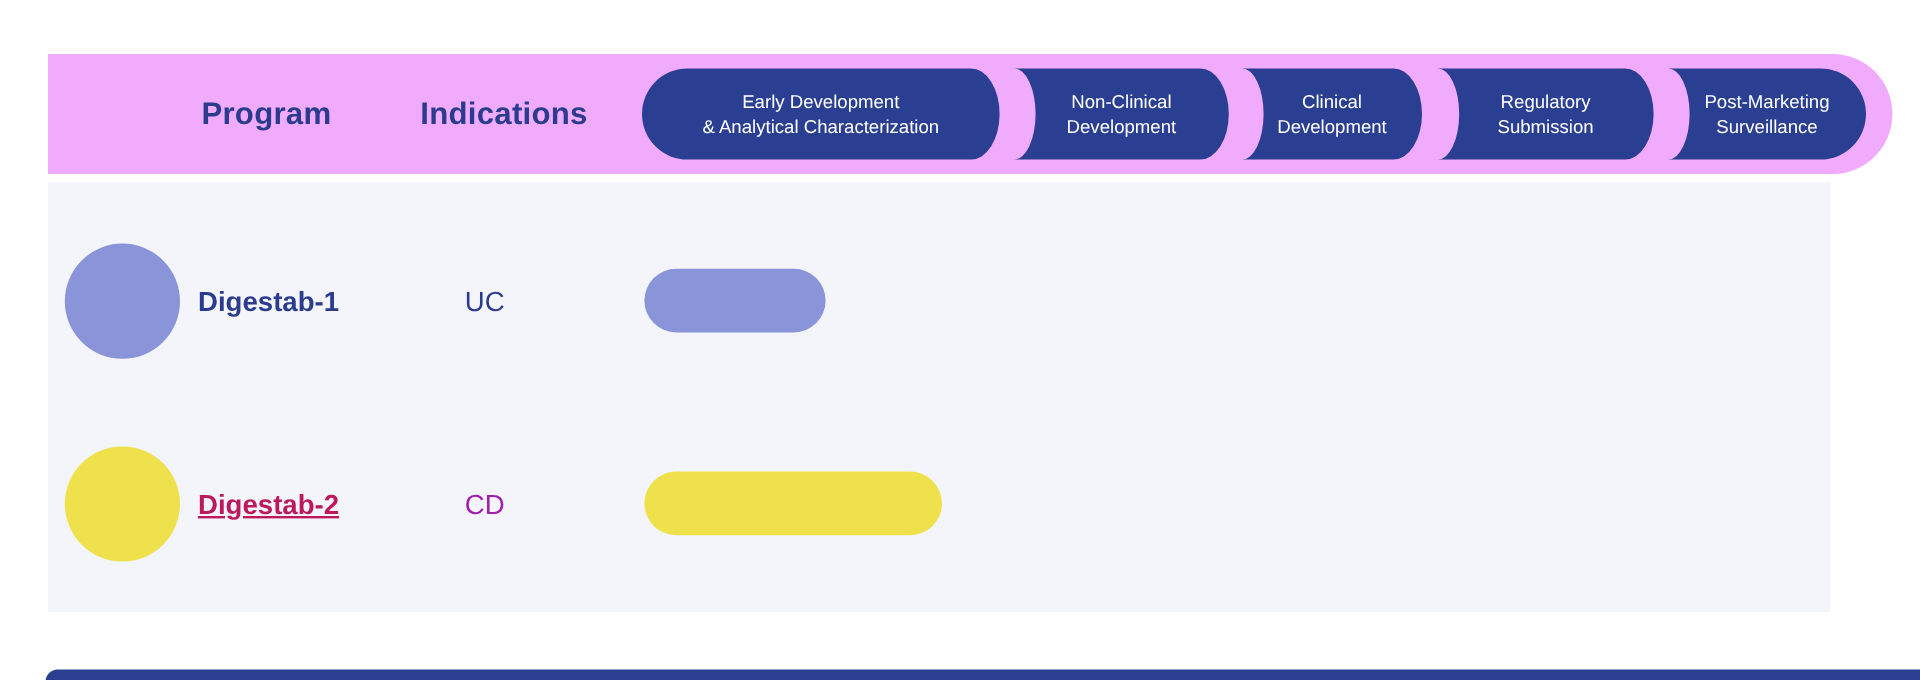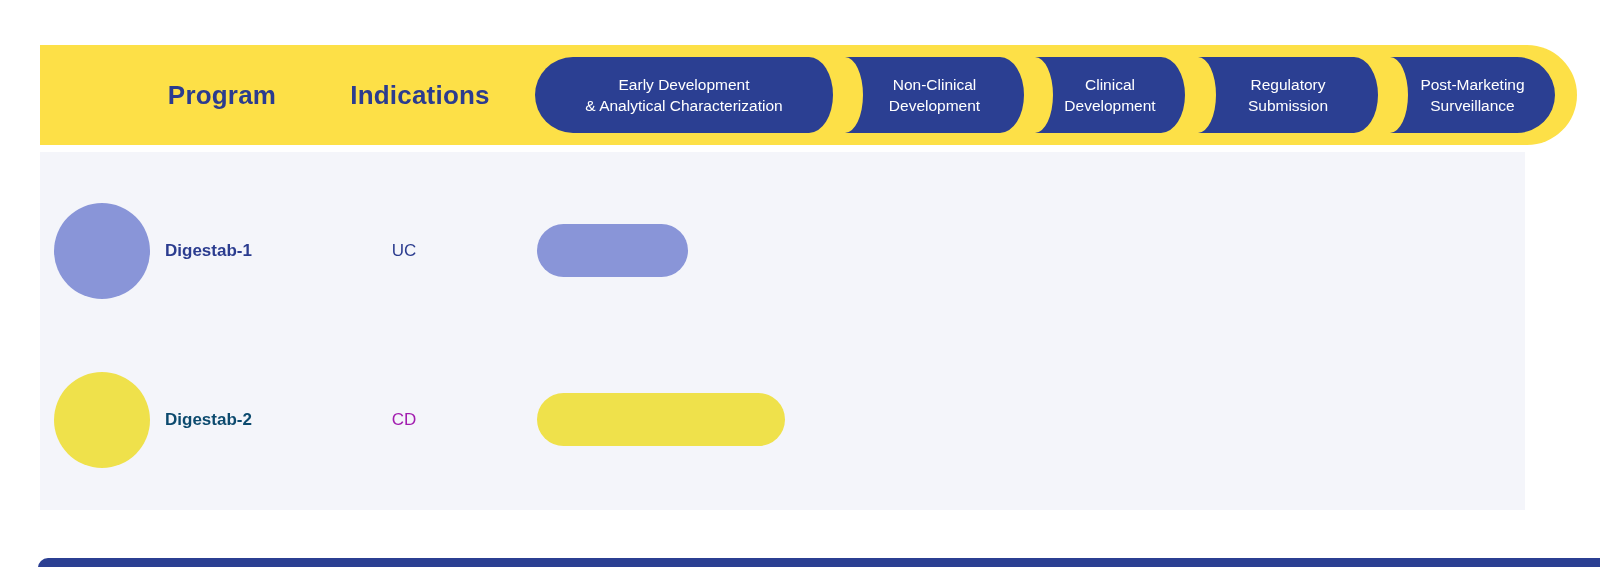--- a/index.html
+++ b/index.html
@@ -23,42 +23,42 @@
   
   .panel{
     position:absolute;left:40px;top:152px;width:1485px;height:358px;
   }
   .row{position:absolute;left:0;width:100%;height:96px;}
   .dot{
     position:absolute;left:14px;top:0;width:96px;height:96px;border-radius:50%;
   }
   .pname{
     position:absolute;left:125px;top:0;height:96px;display:flex;align-items:center;
-    font-weight:700;font-size:17px;white-space:nowrap;
+    font-weight:700;font-size:23px;white-space:nowrap;
   }
   .ind{
     position:absolute;left:304px;top:0;width:120px;height:96px;
     display:flex;align-items:center;justify-content:center;
-    font-weight:500;font-size:17px;
+    font-weight:500;font-size:23px;
   }
   .bar{
     position:absolute;left:497px;top:21px;height:53px;border-radius:27px;
   }
   
   .bottom-bar{
     position:absolute;left:38px;top:558px;width:1562px;height:12px;
     border-radius:10px 0 0 0;
   }
 </style>
 </head>
 <body>
 
 <div class="canvas">
 
-  <div class="band" style="background: #fde047;">
+  <div class="band" style="background: #f0abfc;">
     <span class="band-label" style="left: 182px; color: rgb(43, 60, 143);">Program</span>
     <span class="band-label" style="left: 380px; color: rgb(43, 60, 143); text-align: right;">Indications</span>
     <svg class="stage-strip" viewBox="0 0 1042 100" width="1042" height="100">
         <g>
           <path d="M 38 12 H 274 A 24 38 0 0 1 274 88 H 38 A 38 38 0 0 1 38 12 Z" fill="#2b3f92"></path>
           <text text-anchor="middle" fill="#ffffff"><tspan x="149" y="45">Early Development</tspan><tspan x="149" y="66">&amp; Analytical Characterization</tspan></text>
         </g>
         <g>
           <path d="M 310 12 H 465 A 24 38 0 0 1 465 88 H 310 A 18 38 0 0 0 310 12 Z" fill="#2b3f92"></path>
           <text text-anchor="middle" fill="#ffffff"><tspan x="399.5" y="45">Non-Clinical</tspan><tspan x="399.5" y="66">Development</tspan></text>
@@ -82,21 +82,21 @@
 
     <div class="row" style="top:51px">
       <div class="dot" style="background: rgb(137, 149, 216);"></div>
       <div class="pname" style="color: rgb(43, 60, 143);">Digestab-1</div>
       <div class="ind" style="color: rgb(43, 60, 143);">UC</div>
       <div class="bar" style="width: 151px; background: rgb(137, 149, 216);"></div>
     </div>
 
     <div class="row" style="top:220px">
       <div class="dot" style="background: rgb(239, 225, 75);"></div>
-      <div class="pname" style="color: #0c4a6e;">Digestab-2</div>
+      <div class="pname" style="color: #be185d; text-decoration: underline;">Digestab-2</div>
       <div class="ind" style="color: #a21caf;">CD</div>
       <div class="bar" style="width: 248px; background: rgb(239, 225, 75);"></div>
     </div>
 
   </div>
 
   <div class="bottom-bar" style="background: rgb(43, 63, 146);"></div>
 
 </div>
 

